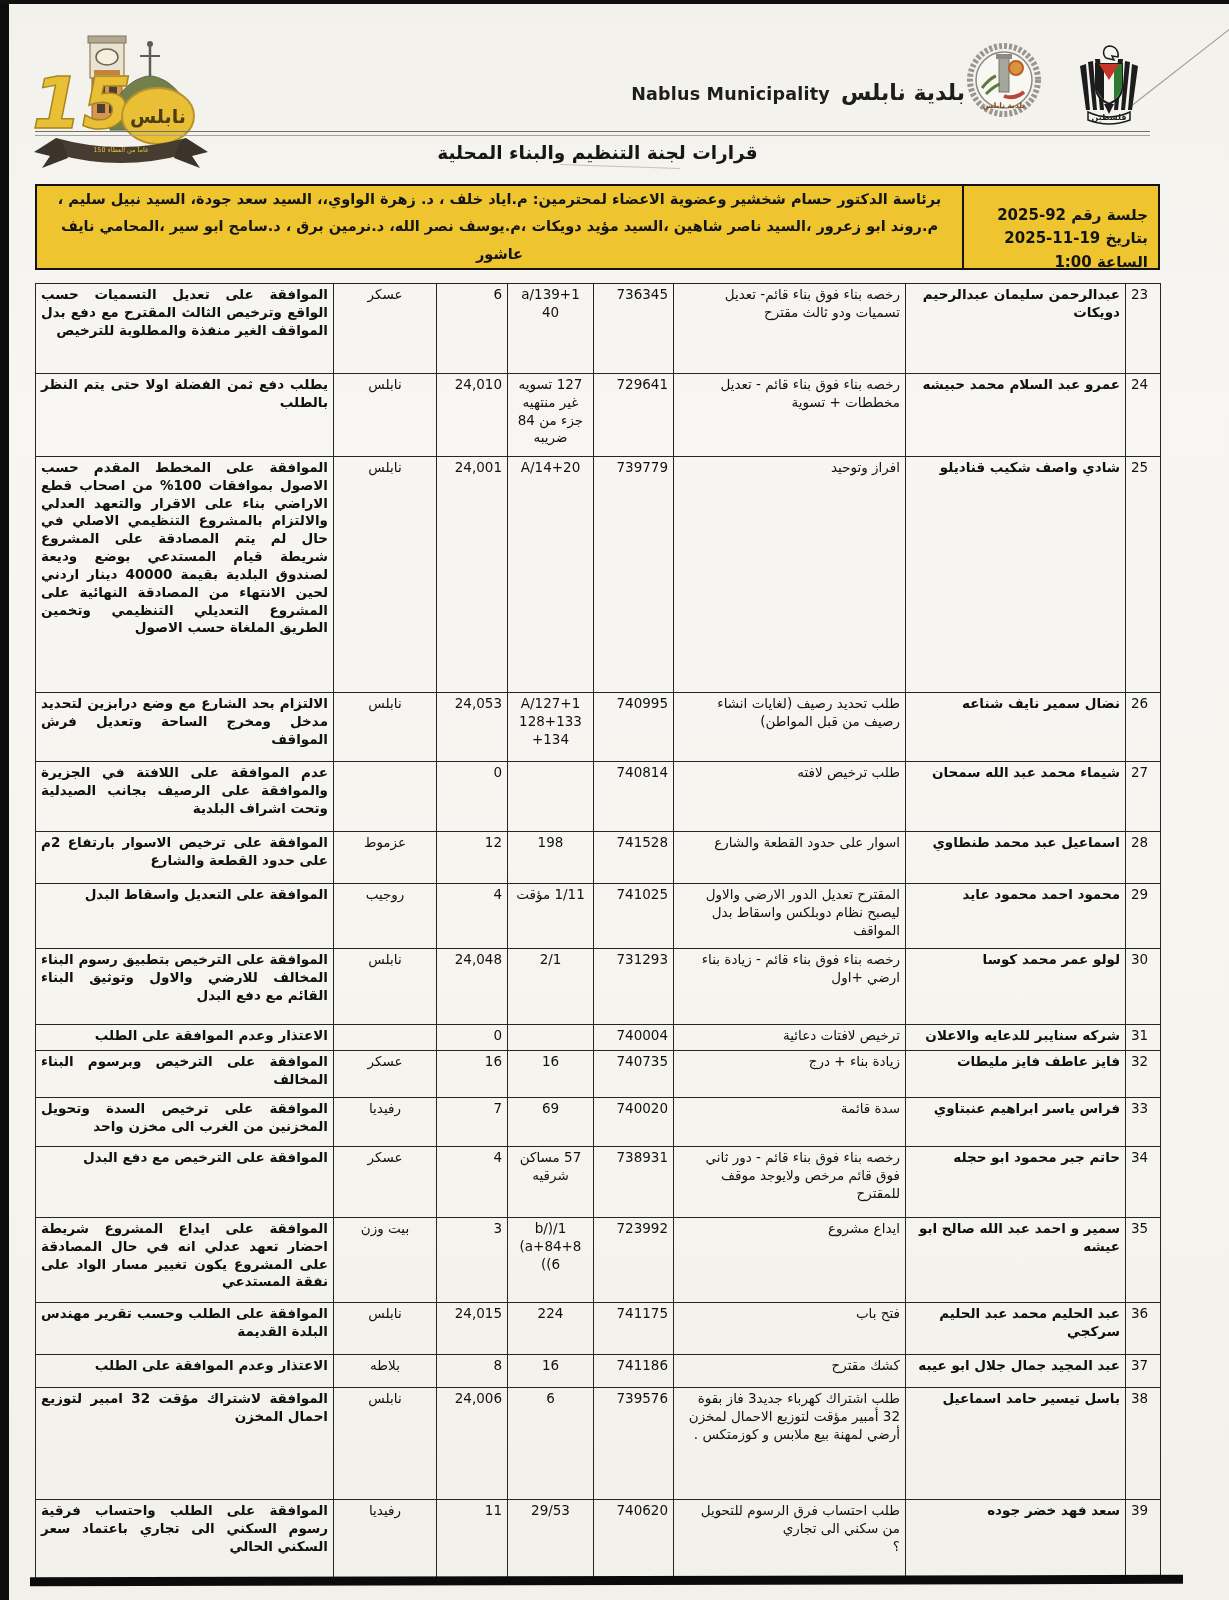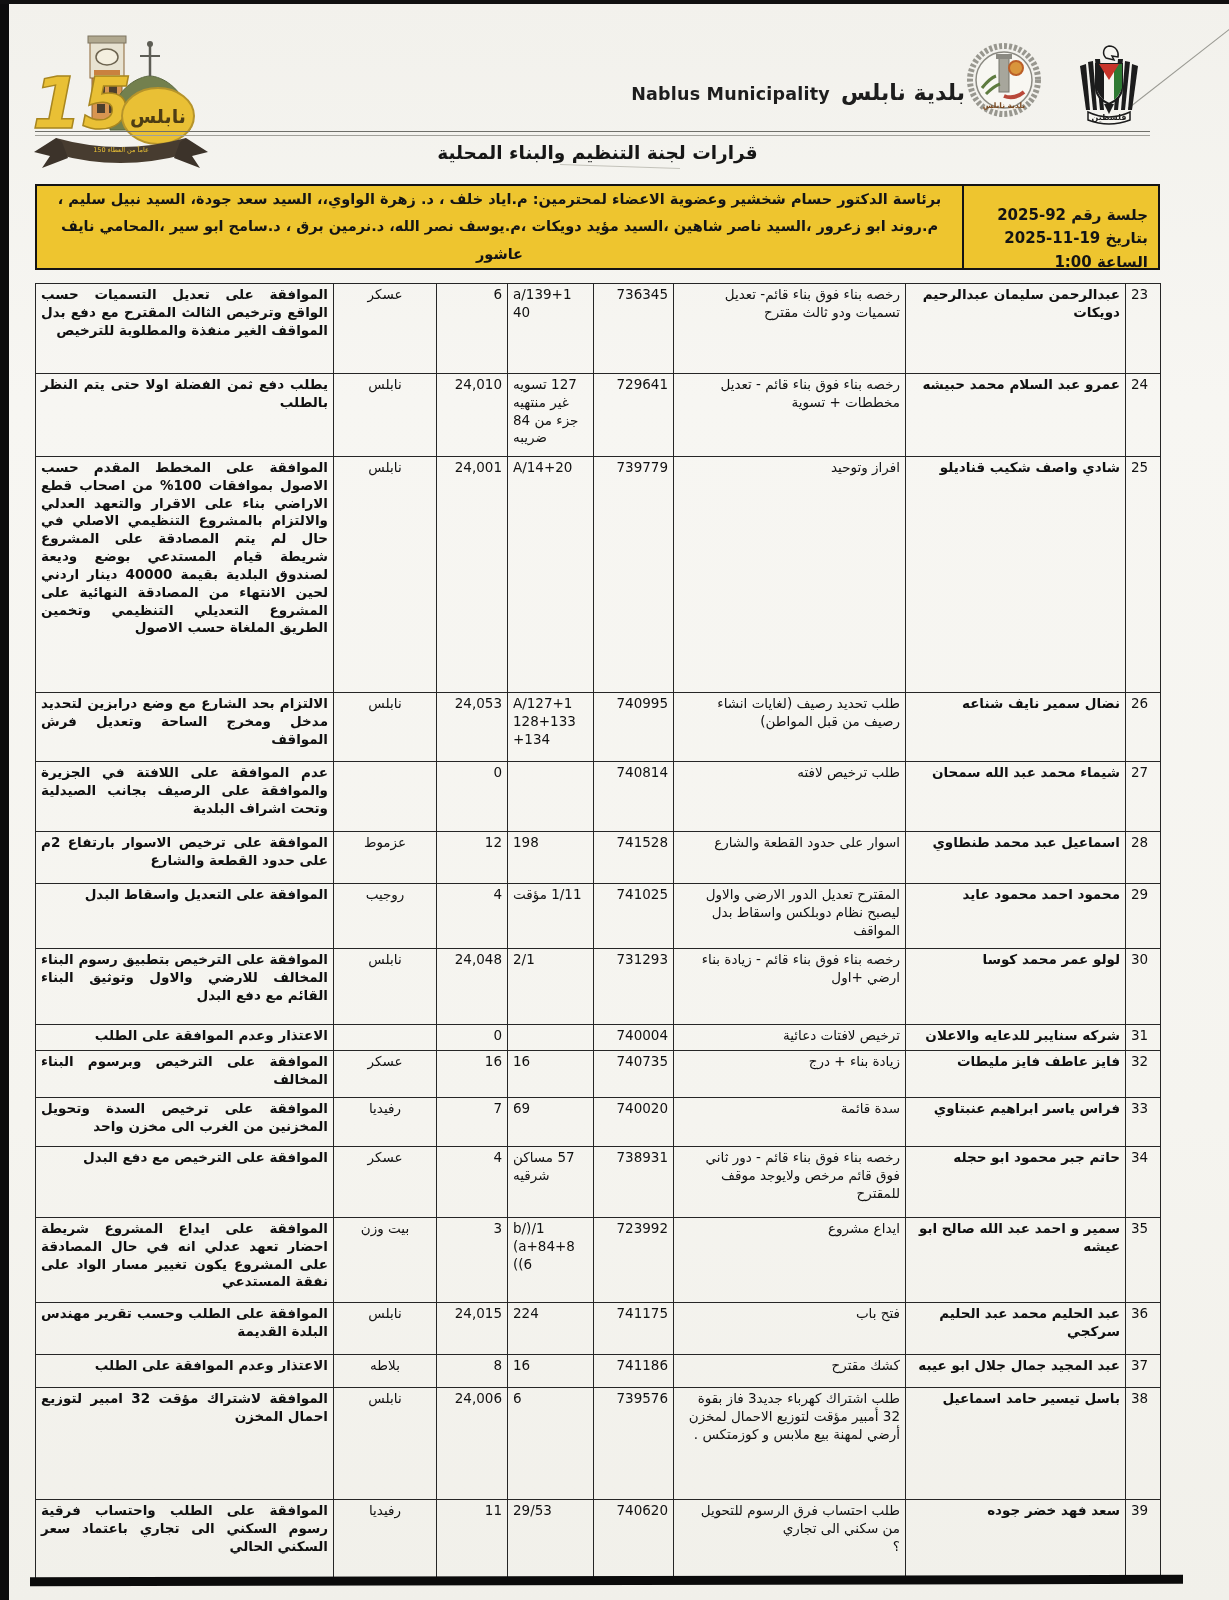--- a/index.html
+++ b/index.html
@@ -39,21 +39,21 @@
   .tbl-wrap{position:absolute;left:35px;top:283px;width:1125px;}
   table.decisions{width:1125px;border-collapse:collapse;direction:rtl;table-layout:fixed;}
   table.decisions td{
     border:1.6px solid #262626;vertical-align:top;padding:2px 5px;
     font-size:13.5px;line-height:1.32;color:#101010;overflow:hidden;
   }
   td.c-no{text-align:left;font-size:14px;padding-left:4px;}
   td.c-name{font-weight:bold;font-size:14px;text-align:right;}
   td.c-req{text-align:right;white-space:pre-line;}
   td.c-reqno{text-align:right;direction:ltr;}
-  td.c-plot{text-align:left;white-space:pre-line;}
+  td.c-plot{text-align:center;white-space:pre-line;}
   td.c-block{text-align:right;direction:ltr;}
   td.c-area{text-align:center;}
   td.c-dec{font-weight:bold;text-align:justify;text-align-last:right;}
 
   .bottom-rule{position:absolute;left:30px;top:1576px;width:1153px;height:9px;
     background:#0b0b0b;transform:rotate(-0.12deg);z-index:5;}
 
   .tiny-svg-text{font-family:"DejaVu Sans",sans-serif;}
 </style>
 </head>

